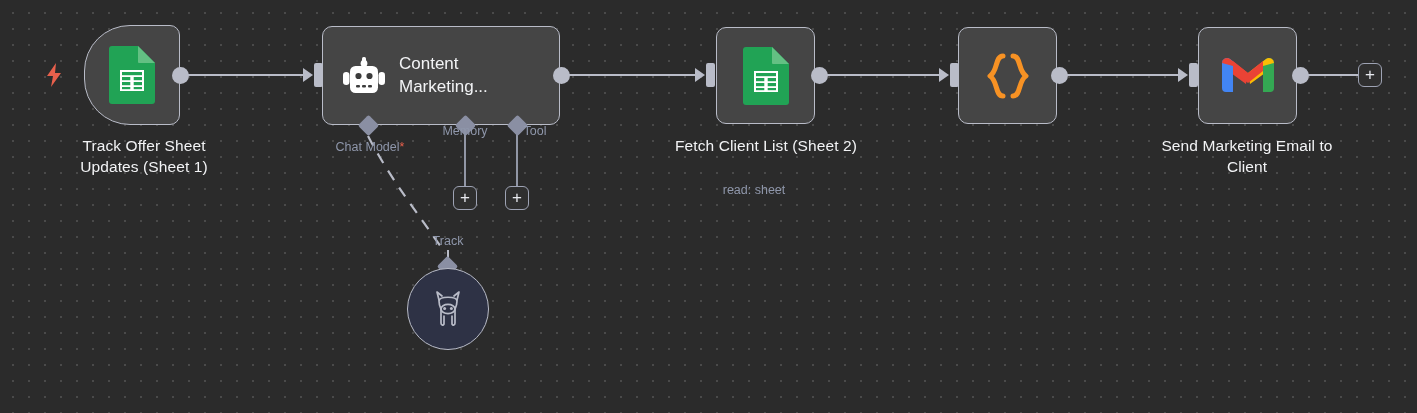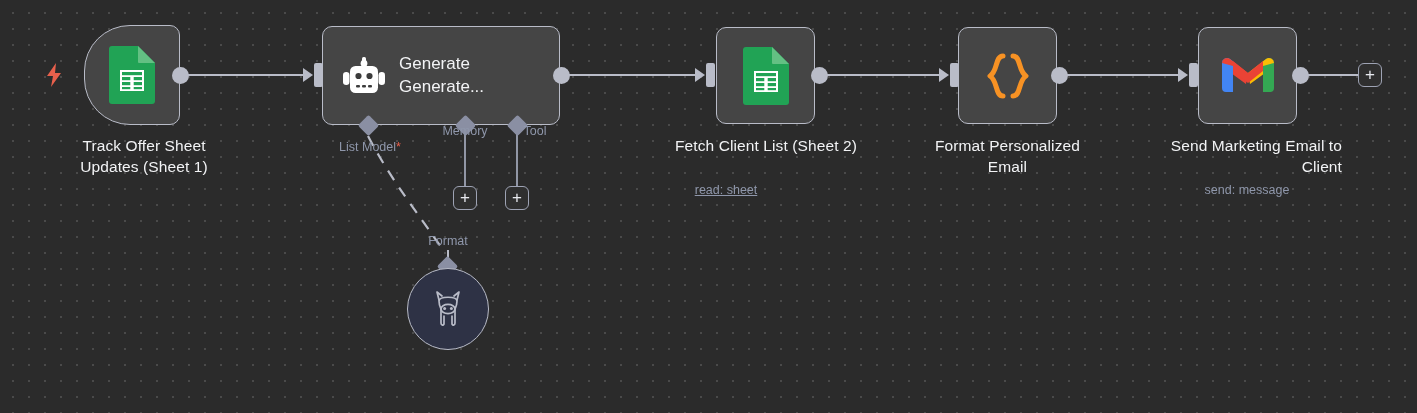--- a/index.html
+++ b/index.html
@@ -170,38 +170,38 @@
       <circle cx="21" cy="6.4" r="3.4" fill="#fff"></circle>
       <rect x="0" y="15" width="6.5" height="13" rx="3.2" fill="#fff"></rect>
       <rect x="35.5" y="15" width="6.5" height="13" rx="3.2" fill="#fff"></rect>
       <rect x="7" y="9" width="28" height="27" rx="5.5" fill="#fff"></rect>
       <circle cx="15.5" cy="19" r="3.1" fill="#3c3c3c"></circle>
       <circle cx="26.5" cy="19" r="3.1" fill="#3c3c3c"></circle>
       <rect x="13" y="28" width="4" height="2.4" rx="1" fill="#3c3c3c"></rect>
       <rect x="19" y="28" width="4" height="2.4" rx="1" fill="#3c3c3c"></rect>
       <rect x="25" y="28" width="4" height="2.4" rx="1" fill="#3c3c3c"></rect>
     </svg>
-    <div class="agent-title" style="width:140px;">Generate Generate...</div>
+    <div class="agent-title" style="width:140px;">Content Marketing...</div>
   </div>
   <div class="port-out" style="left:553px;top:66.5px;"></div>
 
   <div class="diamond" style="left:361px;top:118px;"></div>
   <div class="diamond" style="left:458px;top:118px;"></div>
   <div class="diamond" style="left:510px;top:118px;"></div>
 
   <div class="subport-label" style="left:300px;top:140px;width:140px;">
-    <span>List Model</span><span class="req">*</span>
+    <span>Chat Model</span><span class="req">*</span>
   </div>
   <div class="subport-label" style="left:415px;top:124px;width:100px;">Memory</div>
   <div class="subport-label" style="left:477px;top:124px;width:80px;padding-left:36px;">Tool</div>
 
   <div class="plusbtn" style="left:453px;top:186px;">+</div>
   <div class="plusbtn" style="left:505px;top:186px;">+</div>
 
-  <div class="subport-label" style="left:398px;top:234px;width:100px;">Format</div>
+  <div class="subport-label" style="left:398px;top:234px;width:100px;">Track</div>
   <div class="diamond" style="left:440px;top:259px;"></div>
   <div class="circlenode" style="left:407px;top:268px;">
     <svg class="icon" width="34" height="38" viewBox="0 0 34 38">
       <g fill="none" stroke="#b9bcc8" stroke-width="1.7" stroke-linejoin="round" stroke-linecap="round">
         <path d="M8 10 L6 2 L11 6"></path>
         <path d="M26 10 L28 2 L23 6"></path>
         <path d="M8 11 C8 6, 26 6, 26 11 C26 15, 25 17, 24 19 L24 33 C24 35, 22 36, 21 34 L21 26 M10 19 C9 17, 8 15, 8 11"></path>
         <path d="M10 19 L10 33 C10 35, 12 36, 13 34 L13 26"></path>
         <ellipse cx="17" cy="19" rx="7" ry="4.6"></ellipse>
         <circle cx="13.6" cy="18.6" r="1.5" fill="#b9bcc8" stroke="none"></circle>
@@ -221,45 +221,43 @@
       <rect x="13" y="31" width="8.3" height="3.2" fill="#21a355"></rect>
       <rect x="24.7" y="31" width="8.3" height="3.2" fill="#21a355"></rect>
       <rect x="13" y="36" width="8.3" height="3.2" fill="#21a355"></rect>
       <rect x="24.7" y="36" width="8.3" height="3.2" fill="#21a355"></rect>
       <rect x="13" y="41" width="8.3" height="2.2" fill="#21a355"></rect>
       <rect x="24.7" y="41" width="8.3" height="2.2" fill="#21a355"></rect>
     </svg>
   </div>
   <div class="port-out" style="left:811px;top:66.5px;"></div>
   <div class="nodelabel" style="left:672px;top:135px;width:188px;">Fetch Client List (Sheet 2)</div>
-  <div class="nodesub" style="left:632px;top:182px;width:188px;text-decoration:underline;">read: sheet</div>
+  <div class="nodesub" style="left:660px;top:182px;width:188px;">read: sheet</div>
 
   <div class="arrowhead" style="left:939px;top:68px;"></div>
   <div class="port-in" style="left:950px;top:63px;"></div>
   <div class="node" style="left:958px;top:27px;width:99px;height:97px;">
     <svg class="icon" width="50" height="46" viewBox="0 0 50 46">
       <g fill="none" stroke="#f79224" stroke-width="5" stroke-linecap="round" stroke-linejoin="round">
         <path d="M20 3 C12 3, 15 18, 7 23 C15 28, 12 43, 20 43"></path>
         <path d="M30 3 C38 3, 35 18, 43 23 C35 28, 38 43, 30 43"></path>
       </g>
     </svg>
   </div>
   <div class="port-out" style="left:1051px;top:66.5px;"></div>
-  <div class="nodelabel" style="left:915px;top:135px;width:185px;">Format Personalized Email</div>
 
   <div class="arrowhead" style="left:1178px;top:68px;"></div>
   <div class="port-in" style="left:1189px;top:63px;"></div>
   <div class="node" style="left:1198px;top:27px;width:99px;height:97px;">
     <svg class="icon" width="52" height="40" viewBox="0 0 52 40">
       <path d="M0 7 A5 5 0 0 1 8 3 L11 5.2 V36 H4 A4 4 0 0 1 0 32 Z" fill="#4285f4"></path>
       <path d="M41 5.2 L44 3 A5 5 0 0 1 52 7 V32 A4 4 0 0 1 48 36 H41 Z" fill="#34a853"></path>
       <path d="M0 7 A5 5 0 0 1 8 3 L26 17 L24 28 L11 18.5 V10 Z" fill="#ea4335"></path>
       <path d="M52 7 A5 5 0 0 0 44 3 L26 17 L28 28 L41 18.5 V10 Z" fill="#fbbc04"></path>
       <path d="M11 5 L26 17 L41 5 V15 L26 27 L11 15 Z" fill="#ea4335"></path>
     </svg>
   </div>
   <div class="port-out" style="left:1292px;top:66.5px;"></div>
-  <div class="nodelabel" style="left:1152px;top:135px;width:190px;text-align:right;">Send Marketing Email to Client</div>
-  <div class="nodesub" style="left:1152px;top:182px;width:190px;">send: message</div>
+  <div class="nodelabel" style="left:1152px;top:135px;width:190px;">Send Marketing Email to Client</div>
 
   <div class="plusbtn" style="left:1358px;top:63px;">+</div>
 
 </div>
 
 </body></html>

